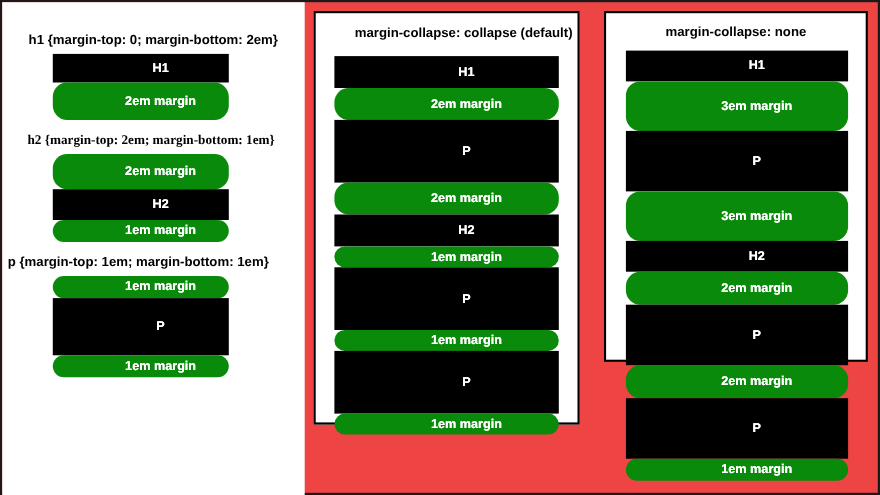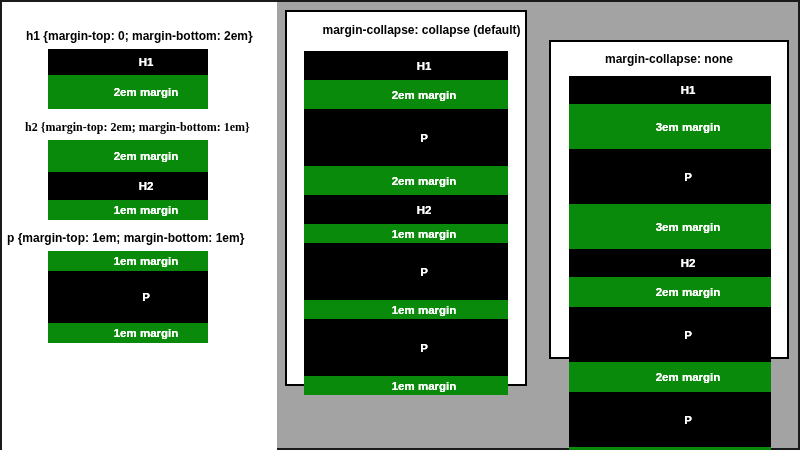--- a/index.html
+++ b/index.html
@@ -15,21 +15,21 @@
   }
 
   #frame {
     position: absolute;
     left: 0;
     top: 0;
     width: 800px;
     height: 450px;
     box-sizing: border-box;
     border: 2px solid #1a1a1a;
-    background: #a3a3a3;
+    background: #ef4444;
   }
 
   .panel {
     position: absolute;
     box-sizing: border-box;
     background: #ffffff;
   }
   .panel.bordered {
     border: 2px solid #000000;
   }
@@ -66,20 +66,21 @@
     color: #ffffff;
     text-shadow: 0 0 0 #ffffff;
     overflow: hidden;
     padding-left: 36px;
   }
   .band.box {
     background: #000000;
   }
   .band.margin {
     background: #0a8a0a;
+    border-radius: 13px;
   }
 
   
   #key-column {
     left: 0px;
     top: 0px;
     width: 275px;
     height: 450px;
   }
   #key-h1-label  { position: absolute; left: 24px;  top: 27px; }
@@ -103,21 +104,20 @@
     top: 39px;
     width: 204px;
   }
 
   
   #panel-none {
     left: 547px;
     top: 8px;
     width: 240px;
     height: 319px;
-    margin-top: 30px;
   }
   #panel-none .panel-title { margin-top: 10px; }
   #none-stack {
     position: absolute;
     left: 18px;
     top: 34px;
     width: 202px;
   }
 </style>
 </head>

